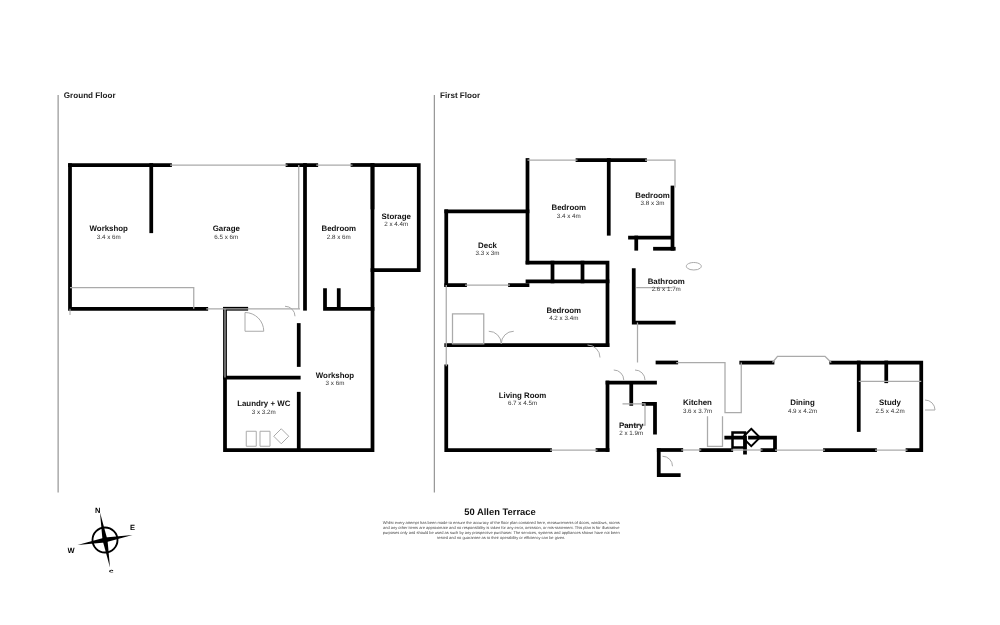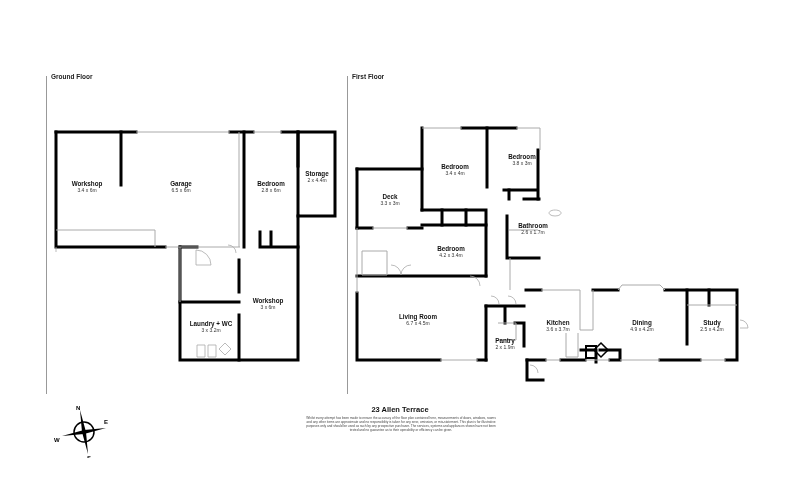--- a/index.html
+++ b/index.html
@@ -184,14 +184,14 @@
     <path d="M34,52 L28,30 L32,30 Z" fill="#000"></path>
     <path d="M8,34 L30,28 L30,32 Z" fill="#000"></path>
     <path d="M52,26 L30,32 L30,28 Z" fill="#000"></path>
     <text x="22" y="8" font-size="6" font-weight="bold" font-family="Liberation Sans, sans-serif">N</text>
     <text x="50" y="22" font-size="6" font-weight="bold" font-family="Liberation Sans, sans-serif">E</text>
     <text x="33" y="58" font-size="6" font-weight="bold" font-family="Liberation Sans, sans-serif">S</text>
     <text x="0" y="40" font-size="6" font-weight="bold" font-family="Liberation Sans, sans-serif">W</text>
   </svg>
 </div>
 
-<div class="title">23 Allen Terrace</div>
+<div class="title">50 Allen Terrace</div>
 <div class="disc">Whilst every attempt has been made to ensure the accuracy of the floor plan contained here, measurements of doors, windows, rooms and any other items are approximate and no responsibility is taken for any error, omission, or mis-statement. This plan is for illustrative purposes only and should be used as such by any prospective purchaser. The services, systems and appliances shown have not been tested and no guarantee as to their operability or efficiency can be given.</div>
 
 </body></html>

